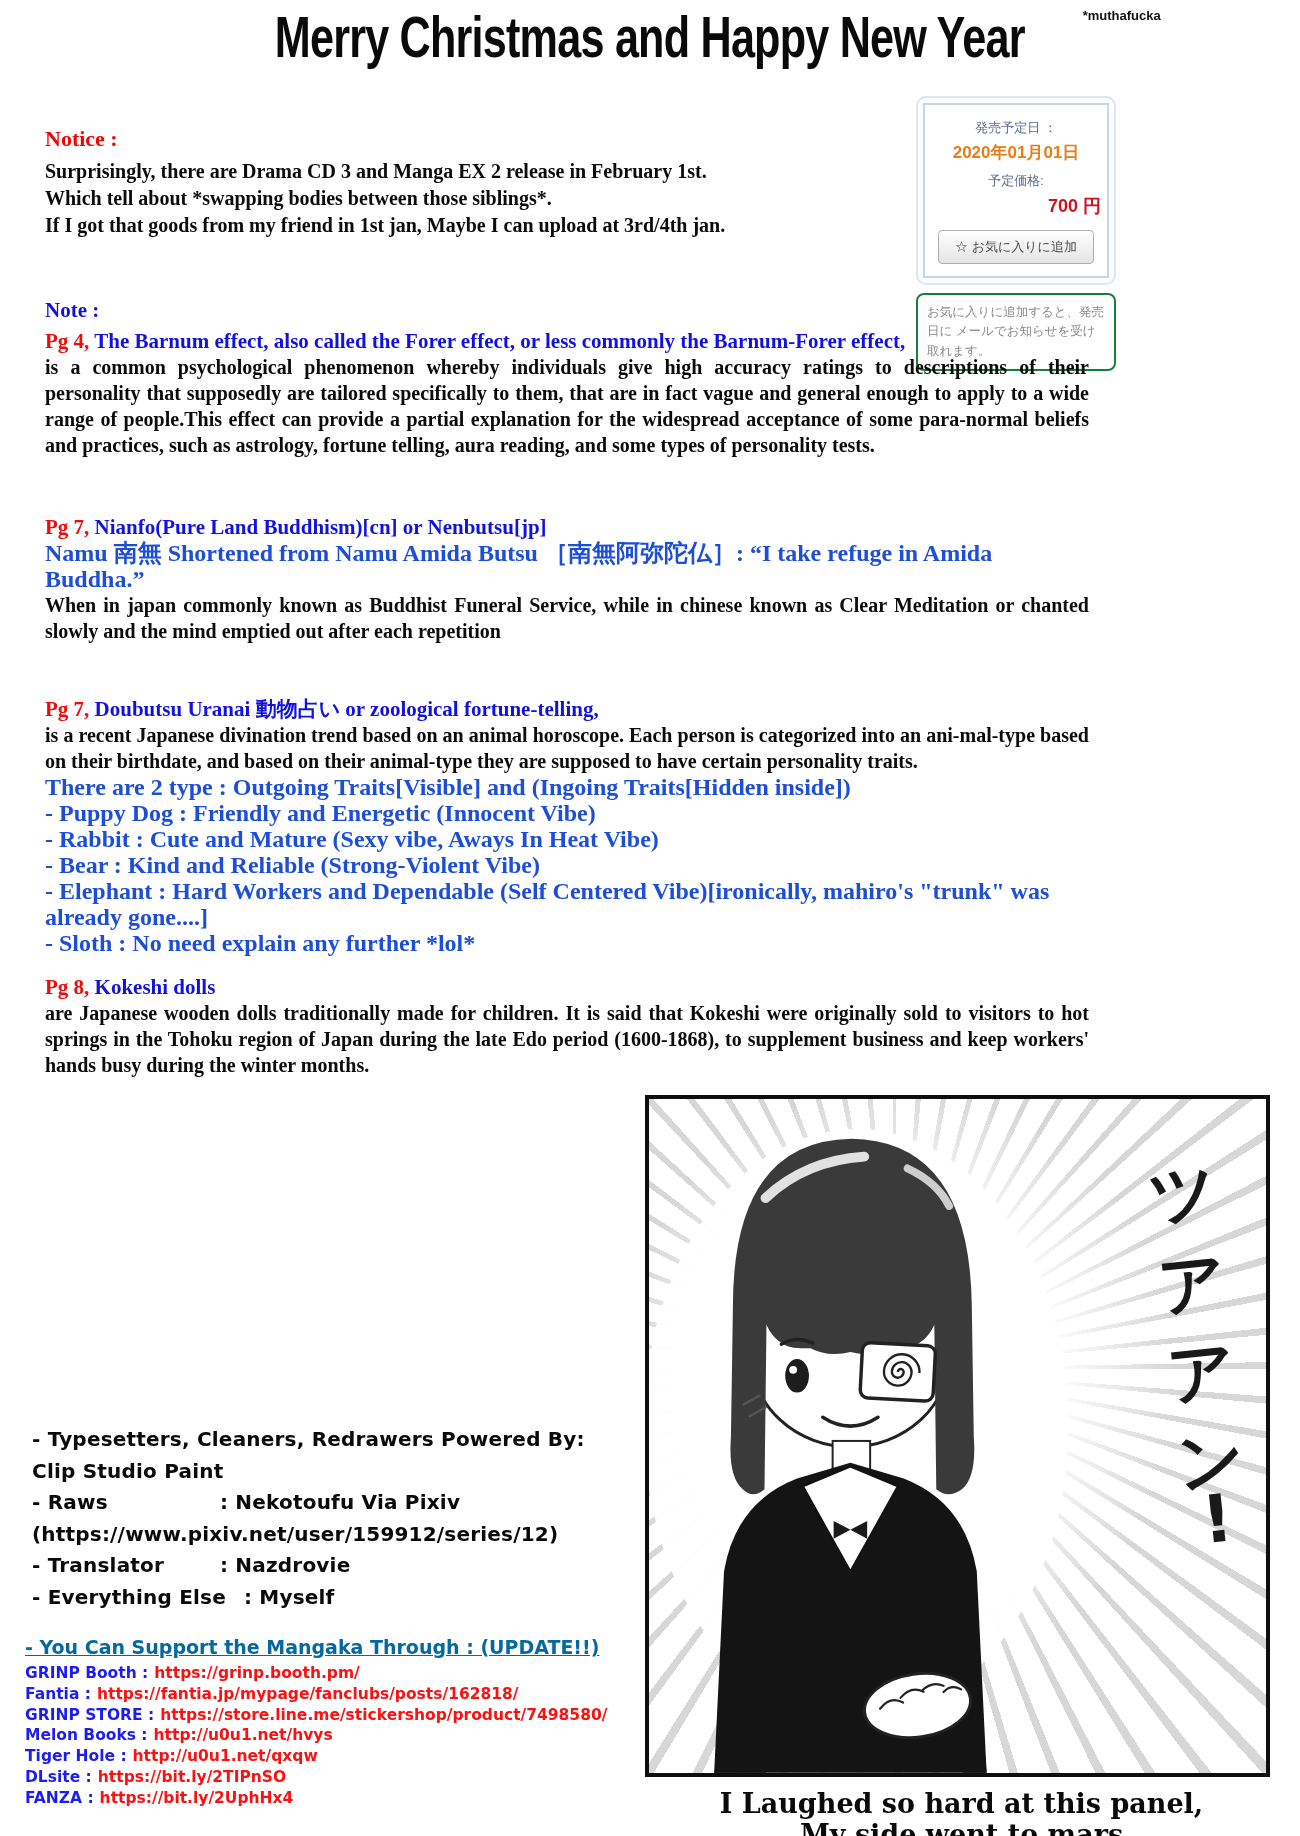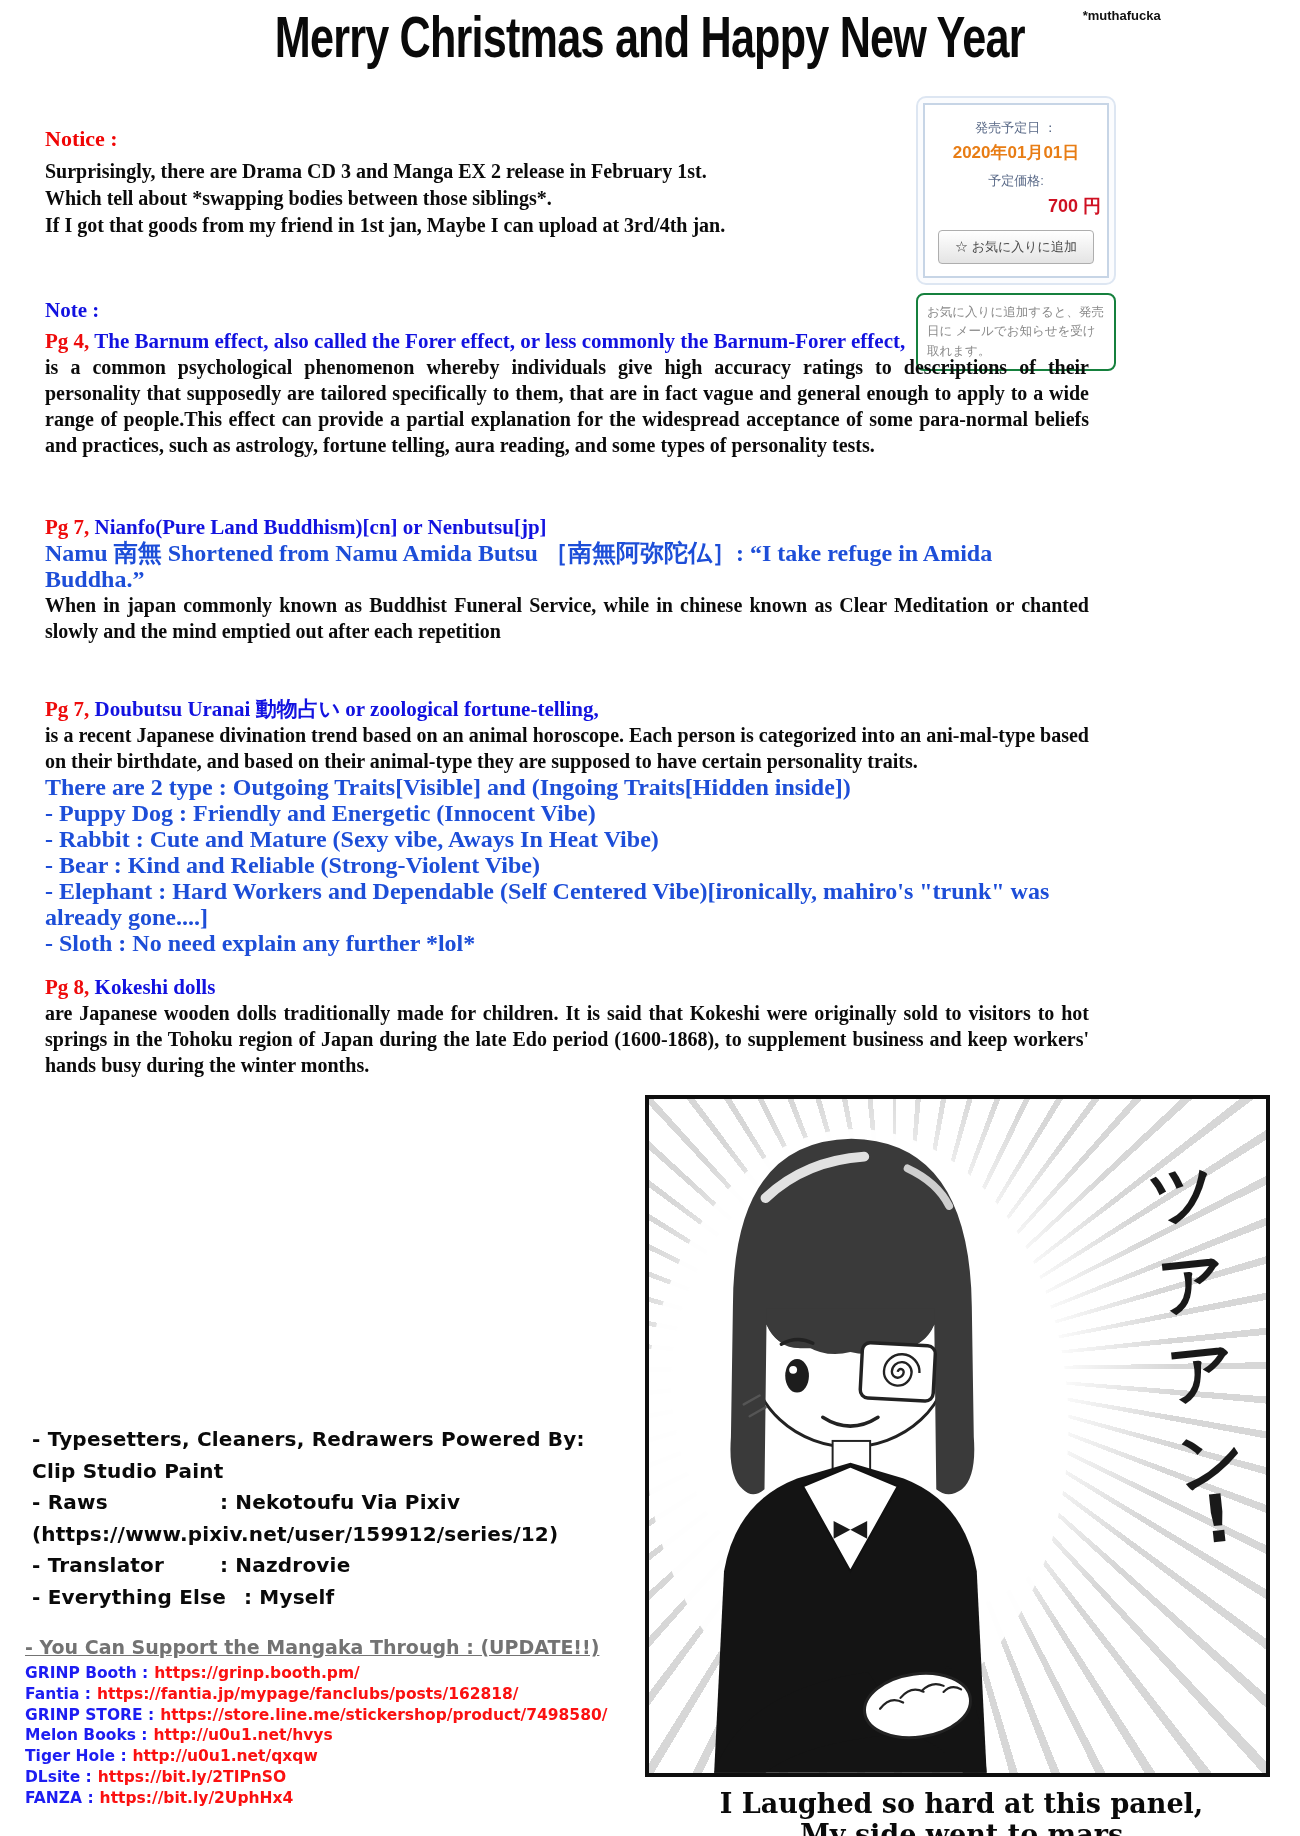--- a/index.html
+++ b/index.html
@@ -47,21 +47,21 @@
 
   
   .credits{position:absolute;left:32px;top:1424px;width:600px;
            font-family:"DejaVu Sans",sans-serif;font-weight:bold;
            font-size:20px;line-height:31.5px;color:#0a0a0a;letter-spacing:0.2px;}
   .c-label{display:inline-block;min-width:188px;}
 
   
   .support{position:absolute;left:25px;top:1636px;width:640px;
            font-family:"DejaVu Sans",sans-serif;font-weight:bold;}
-  .support-title{color:#737373;font-size:19px;text-decoration:underline;margin-bottom:5px;}
+  .support-title{color:#0369a1;font-size:19px;text-decoration:underline;margin-bottom:5px;}
   .support-row{font-size:15.5px;line-height:20.8px;}
   .s-label{color:#1d1df2;}
   .s-url{color:#fb1111;margin-left:6px;}
 
   
   .panel{position:absolute;left:645px;top:1095px;width:625px;height:682px;
          border:4px solid #0e0e0e;box-sizing:border-box;overflow:hidden;
          background:
            radial-gradient(ellipse 280px 300px at 40% 42%, #ffffff 55%, rgba(255,255,255,0) 100%),
            repeating-conic-gradient(from 0deg at 40% 40%, #ffffff 0 4.2deg, #d7d7d7 4.2deg 5.3deg);}

